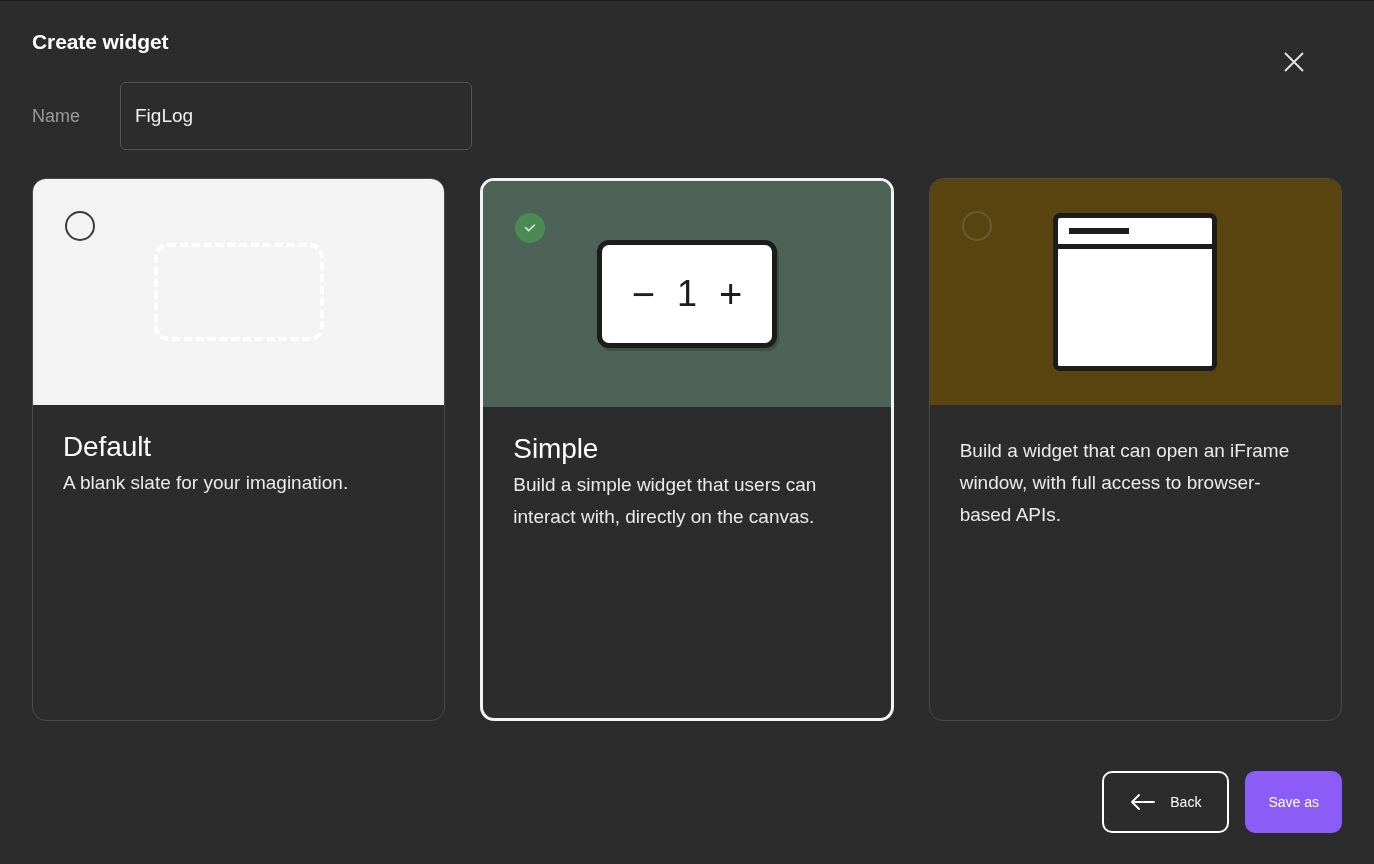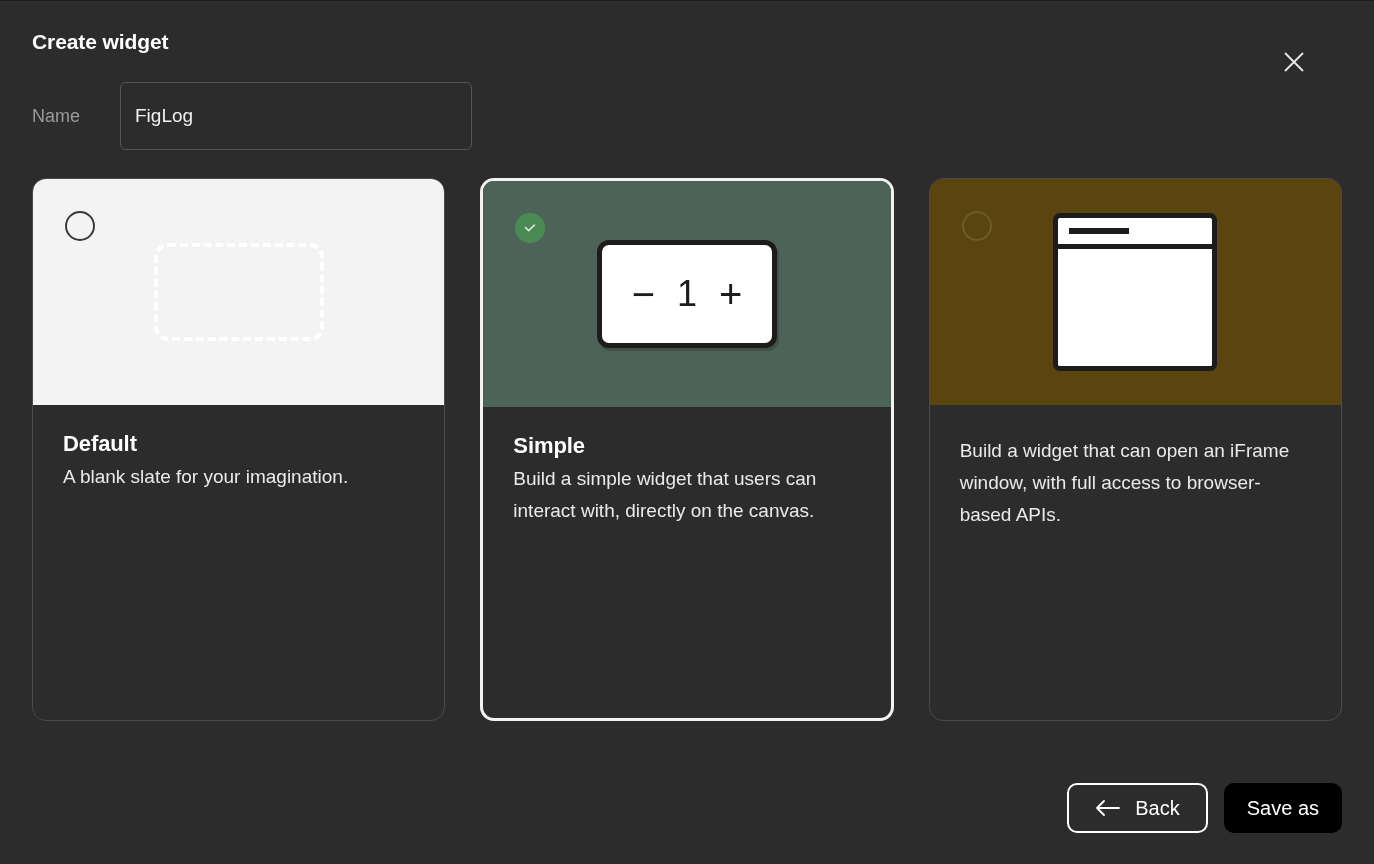--- a/index.html
+++ b/index.html
@@ -184,22 +184,22 @@
     display: block;
     width: 60px;
     height: 6px;
     background: #1c1c1c;
   }
   .win-body { flex: 1; background: #ffffff; }
 
   
   .card-body { padding: 26px 30px 0 30px; }
   .card-title {
-    font-size: 22px;
-    font-weight: bold;
+    font-size: 28px;
+    font-weight: normal;
     color: #ffffff;
     letter-spacing: -0.1px;
   }
   .card-desc {
     margin-top: 4px;
     font-size: 19px;
     line-height: 32px;
     color: #eaeaea;
     max-width: 345px;
   }
@@ -207,40 +207,40 @@
   
   .footer {
     position: absolute;
     right: 32px;
     bottom: 31px;
     display: flex;
     align-items: center;
     gap: 16px;
   }
   .btn {
-    height: 50px;
+    height: 62px;
     border-radius: 10px;
-    font-size: 20px;
+    font-size: 14px;
     font-family: "Liberation Sans", sans-serif;
     cursor: pointer;
     display: flex;
     align-items: center;
     justify-content: center;
   }
   .btn-back {
     padding: 0 26px;
     gap: 14px;
     background: #2c2c2c;
     border: 2px solid #ffffff;
     color: #ffffff;
   }
   .btn-back svg { display: block; }
   .btn-save {
     padding: 0 23px;
-    background: #000000;
+    background: #8b5cf6;
     border: none;
     color: #ffffff;
   }
 </style>
 </head>
 <body>
 
 <div class="dialog">
 
   <div class="header">

